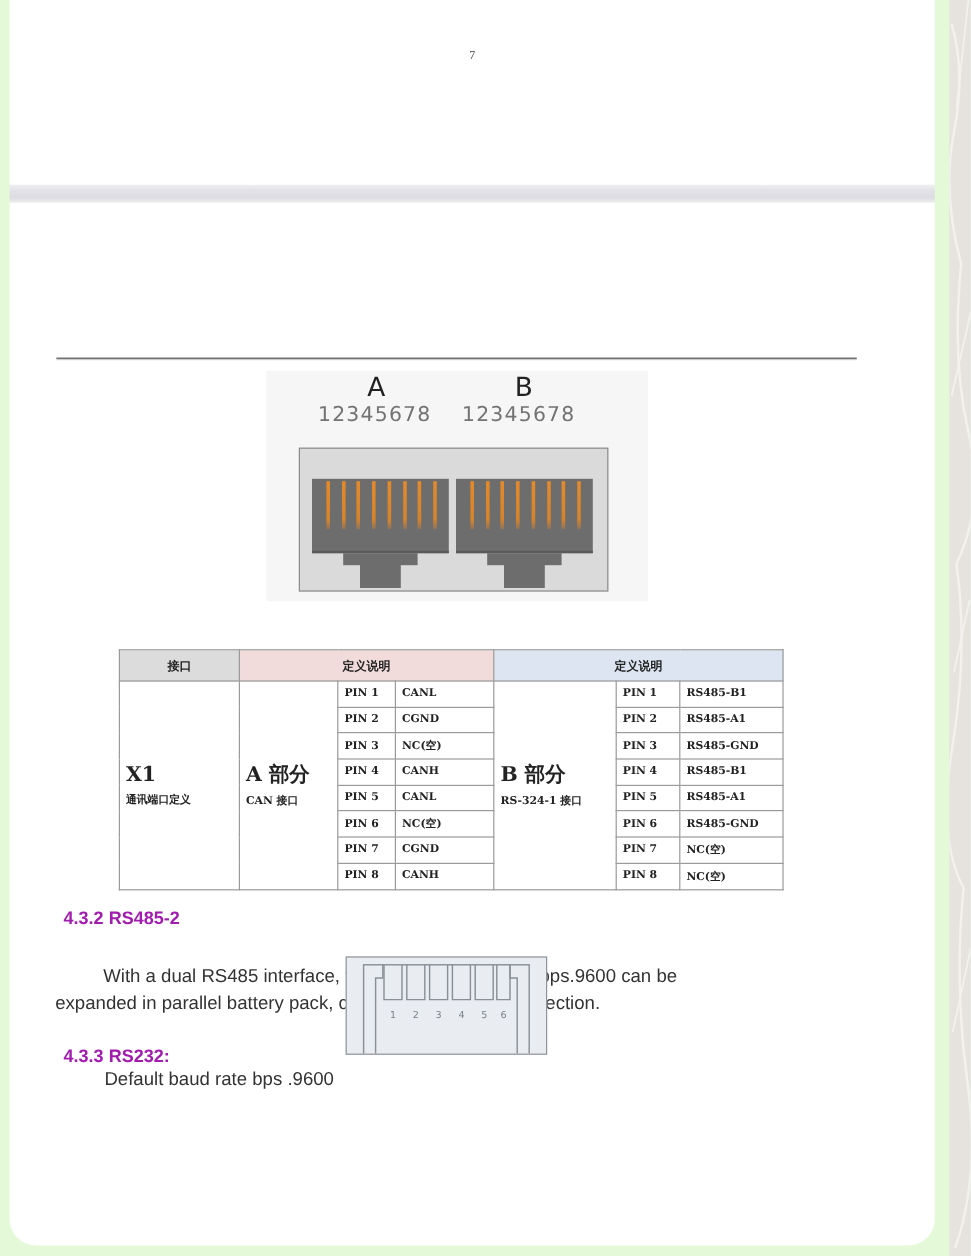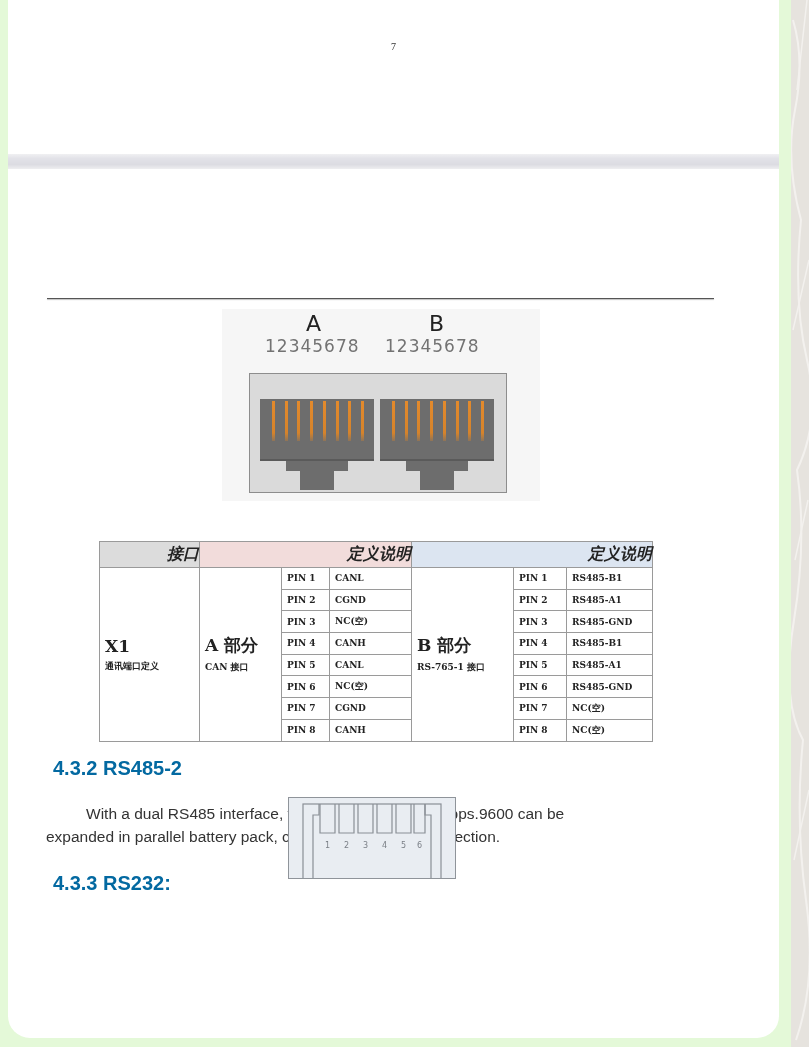--- a/index.html
+++ b/index.html
@@ -69,35 +69,35 @@
   }
   table.pins-table {
     position: absolute; left: 91px; top: 372px;
     border-collapse: collapse; font-family: "DejaVu Serif", serif; font-size: 9px;
     font-weight: bold; color: #222;
   }
   table.pins-table td, table.pins-table th {
     border: 1px solid #9a9a9a; padding: 0 0 0 5px; height: 20.7px; text-align: left;
     white-space: nowrap;
   }
-  table.pins-table th { height: 25px; text-align: right; padding: 0; font-size: 16px; font-style: italic; }
+  table.pins-table th { height: 25px; text-align: center; padding: 0; font-size: 10px; }
   th.h-port { background: #dcdcdc; width: 94px; }
   th.h-a { background: #f2dcdb; }
   th.h-b { background: #dce5f1; }
   td.center { text-align: center; padding: 0; vertical-align: middle; }
   td.x1 { width: 94px; }
   td.apart { width: 76px; }
   td.pin { width: 42px; }
   td.aval { width: 76px; }
   td.bpart { width: 96px; margin-left: 11px; }
   td.bpin { width: 47px; }
   td.bval { width: 80px; }
   .big { font-size: 17px; display: block; margin-bottom: 4px; }
   .section-heading {
-    position: absolute; font-weight: bold; font-size: 20px; color: #0369a1;
+    position: absolute; font-weight: bold; font-size: 15px; color: #a21caf;
   }
   .para {
     position: absolute; font-size: 15.5px; color: #333; line-height: 22px;
   }
   .rj12 {
     position: absolute; left: 281px; top: 797px; width: 166px; height: 80px;
     background: #e9edf2; border: 1px solid #8f949a;
   }
   .rj12 svg { position: absolute; left: 0; top: 0; }
 </style>
@@ -172,21 +172,21 @@
         <span>通讯端口定义</span>
       </td>
       <td class="center apart" rowspan="8">
         <span class="big">A 部分</span>
         <span>CAN 接口</span>
       </td>
       <td class="pin">PIN 1</td>
       <td class="aval">CANL</td>
       <td class="center bpart" rowspan="8">
         <span class="big">B 部分</span>
-        <span>RS-765-1 接口</span>
+        <span>RS-324-1 接口</span>
       </td>
       <td class="bpin">PIN 1</td>
       <td class="bval">RS485-B1</td>
     </tr>
     <tr>
       <td>PIN 2</td>
       <td>CGND</td>
       <td>PIN 2</td>
       <td>RS485-A1</td>
     </tr>
@@ -227,20 +227,21 @@
       <td>NC(空)</td>
     </tr>
   </tbody>
     </table>
 
   <div class="section-heading" style="left:45px; top:588px;">4.3.2 RS485-2</div>
   <div class="para" style="left:78px; top:634px;">With a dual RS485 interface, the default baud rate is bps.9600 can be</div>
   <div class="para" style="left:38px; top:657px;">expanded in parallel battery pack, communication interconnection.</div>
 
   <div class="section-heading" style="left:45px; top:703px;">4.3.3 RS232:</div>
+  <div class="para" style="left:79px; top:720px;">Default baud rate bps .9600</div>
 
   <div class="rj12" style="left:280px; top:628px;">
     <svg width="166" height="80" viewBox="0 0 166 80">
       <rect x="14" y="6" width="138" height="80" fill="none" stroke="#8a8f96" stroke-width="1.2"></rect>
       <path d="M24 86 V17 H30 V6" fill="none" stroke="#8a8f96" stroke-width="1.2"></path>
       <path d="M142 86 V17 H136 V6" fill="none" stroke="#8a8f96" stroke-width="1.2"></path>
       <g fill="none" stroke="#8a8f96" stroke-width="1.2">
         <path d="M31 6 V35 H46 V6"></path>
         <path d="M50 6 V35 H65 V6"></path>
         <path d="M69 6 V35 H84 V6"></path>

